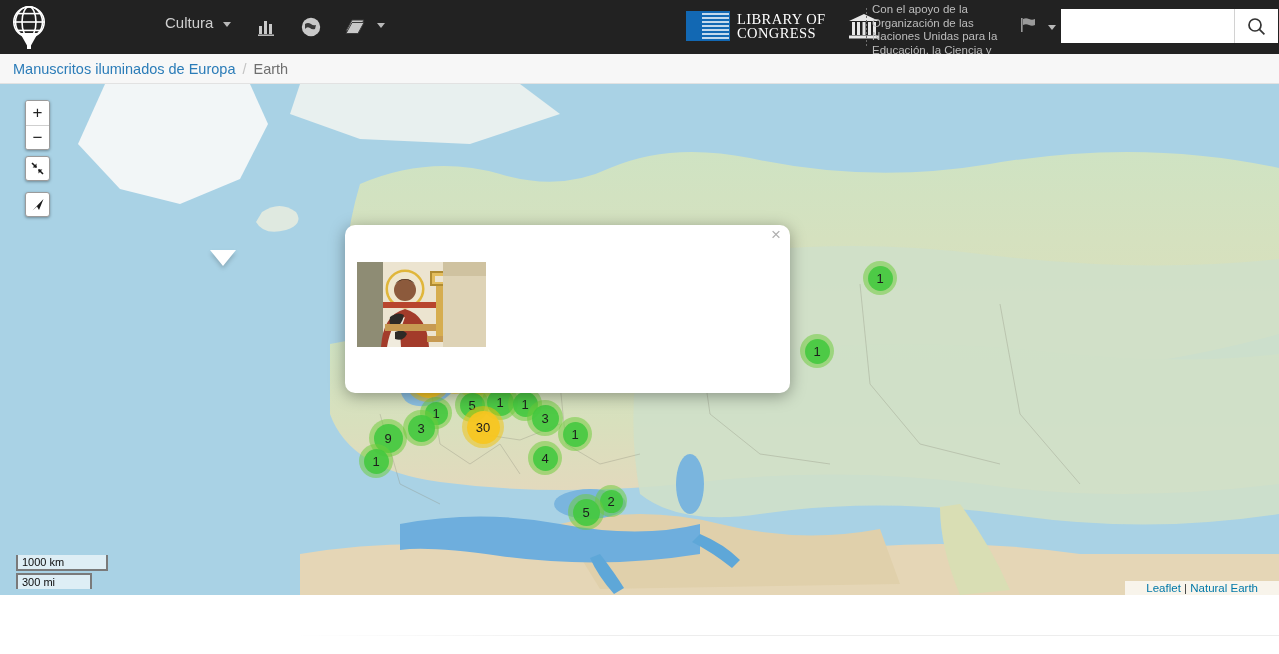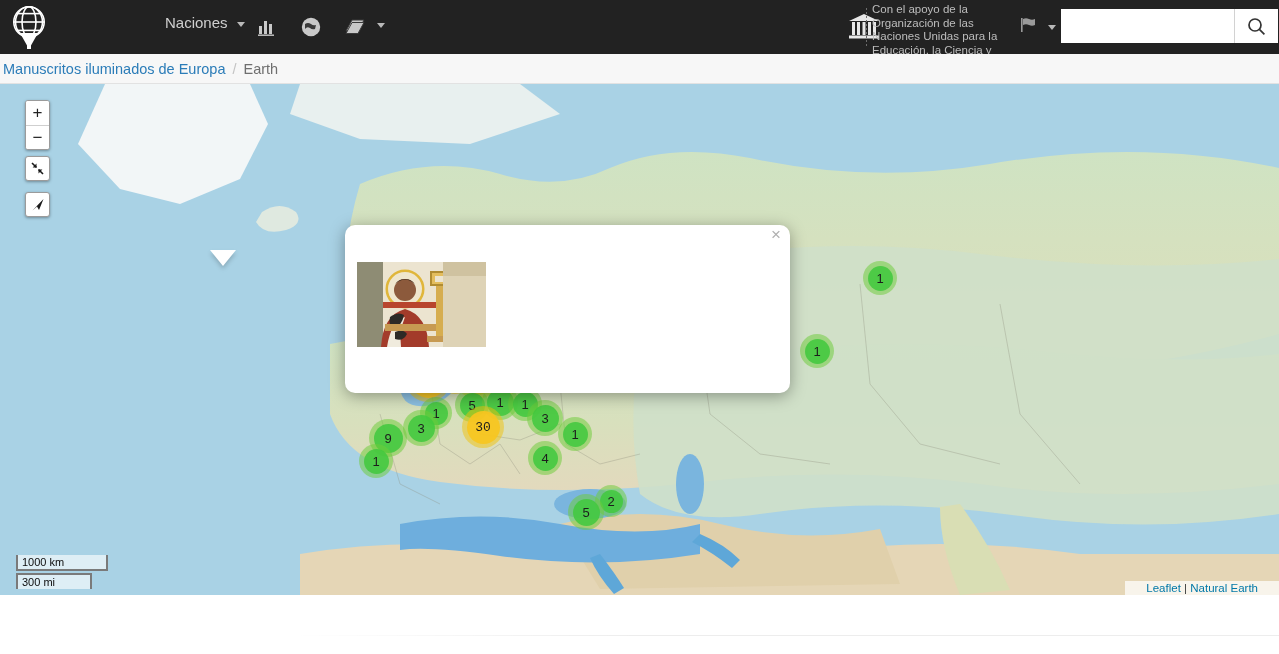--- a/index.html
+++ b/index.html
@@ -76,21 +76,21 @@
     width: 44px; height: 34px; background: #ffffff; border: none;
     border-left: 1px solid #d2d2d2; cursor: pointer;
     display: flex; align-items: center; justify-content: center;
   }
 
   
   .breadcrumb {
     position: absolute; top: 54px; left: 0;
     width: 1279px; height: 30px;
     background: #f7f7f7; border-bottom: 1px solid #e2e2e2;
-    display: flex; align-items: center; padding-left: 3px;
+    display: flex; align-items: center; padding-left: 13px;
     font-size: 14.5px;
   }
   .bc-link { color: #2b7cb8; cursor: pointer; }
   .bc-sep { color: #c3c3c3; margin: 0 7px; }
   .bc-current { color: #6f6f6f; }
 
   
   .map {
     position: absolute; top: 84px; left: 0;
     width: 1279px; height: 511px;
@@ -131,21 +131,21 @@
     display: flex; align-items: center; justify-content: center;
     font-size: 13px; color: #1d1d1d; cursor: pointer;
     font-family: "Liberation Sans", sans-serif;
   }
   .cluster .inner {
     border-radius: 50%; display: flex; align-items: center; justify-content: center;
     width: 100%; height: 100%;
   }
   .c-green { background: rgba(110,204,57,.52); }
   .c-green .inner { background: rgba(66,200,63,.88); }
-  .c-yellow { background: rgba(240,194,12,.50); font-family: Liberation Mono, monospace; }
+  .c-yellow { background: rgba(240,194,12,.50); }
   .c-yellow .inner { background: rgba(247,198,31,.92); }
 
   
   .scale { position: absolute; left: 16px; bottom: 6px; font-size: 11px; color: #0c0c0c; }
   .scale div {
     background: rgba(255,255,255,.62); border: 2px solid #7a7a7a; border-top: none;
     padding: 0 4px; line-height: 14px; height: 16px;
   }
   .scale .km { border-bottom: none; border-top: none; margin-bottom: 2px;
     border: 2px solid #7a7a7a; border-top: none; width: 92px; }
@@ -213,21 +213,21 @@
           <line x1="8.4" y1="9.6" x2="33.6" y2="9.6"></line>
           <line x1="8.4" y1="26.4" x2="33.6" y2="26.4"></line>
         </g>
         <path d="M12 29 L21 45 L30 29 Z" fill="#ffffff"></path>
         <path d="M19 37 h4 v8 h-4 z" fill="#ffffff"></path>
       </svg>
     </div>
   </div>
 
   <div class="nav-explorar">
-    <span>Naciones</span>
+    <span>Cultura</span>
     <span class="caret"></span>
   </div>
 
   <div class="nav-icon" id="icon-stats">
     <svg width="24" height="24" viewBox="0 0 24 24">
       <g fill="#c9c9c9">
         <rect x="4" y="11" width="3" height="8"></rect>
         <rect x="9" y="6" width="3" height="13"></rect>
         <rect x="14" y="9" width="3" height="10"></rect>
       </g>
@@ -245,20 +245,40 @@
   <div class="nav-icon" id="icon-books">
     <svg width="24" height="24" viewBox="0 0 24 24">
       <g fill="#c9c9c9" stroke="#3a3a3a" stroke-width="1">
         <path d="M3 16 L9 5 L21 5 L15 16 Z"></path>
         <path d="M3 18.5 L9 7.5 L21 7.5 L15 18.5 Z"></path>
       </g>
     </svg>
   </div>
   <span class="caret books-caret"></span>
 
+  <div class="loc-logo">
+    <div class="loc-flag">
+      <svg width="44" height="30" viewBox="0 0 44 30">
+        <rect x="0" y="0" width="44" height="30" fill="#1268b3"></rect>
+        <g stroke="#ffffff" stroke-width="1.5">
+          <line x1="16" y1="3" x2="43" y2="3"></line>
+          <line x1="16" y1="7" x2="43" y2="7"></line>
+          <line x1="16" y1="11" x2="43" y2="11"></line>
+          <line x1="16" y1="15" x2="43" y2="15"></line>
+          <line x1="16" y1="19" x2="43" y2="19"></line>
+          <line x1="16" y1="23" x2="43" y2="23"></line>
+          <line x1="16" y1="27" x2="43" y2="27"></line>
+        </g>
+      </svg>
+    </div>
+    <div class="loc-words">
+      <div>LIBRARY OF</div>
+      <div>CONGRESS</div>
+    </div>
+  </div>
 
   <div class="unesco-icon">
     <svg width="34" height="28" viewBox="0 0 34 28">
       <polygon points="17,1 32,8 2,8" fill="#e8e8e8"></polygon>
       <g fill="#e8e8e8">
         <rect x="5" y="9" width="3" height="13"></rect>
         <rect x="10" y="9" width="3" height="13"></rect>
         <rect x="15.5" y="9" width="3" height="13"></rect>
         <rect x="21" y="9" width="3" height="13"></rect>
         <rect x="26" y="9" width="3" height="13"></rect>

